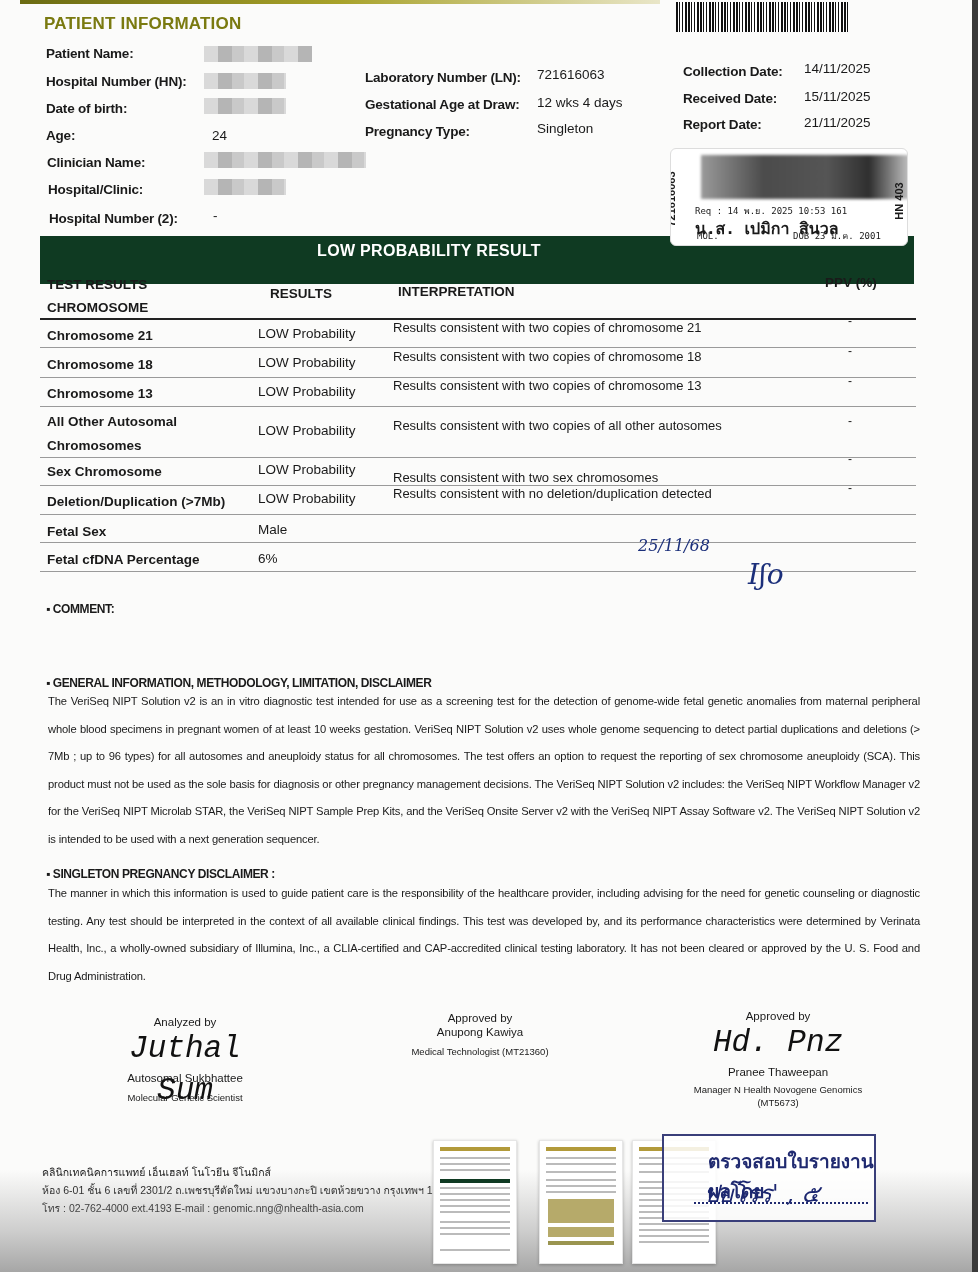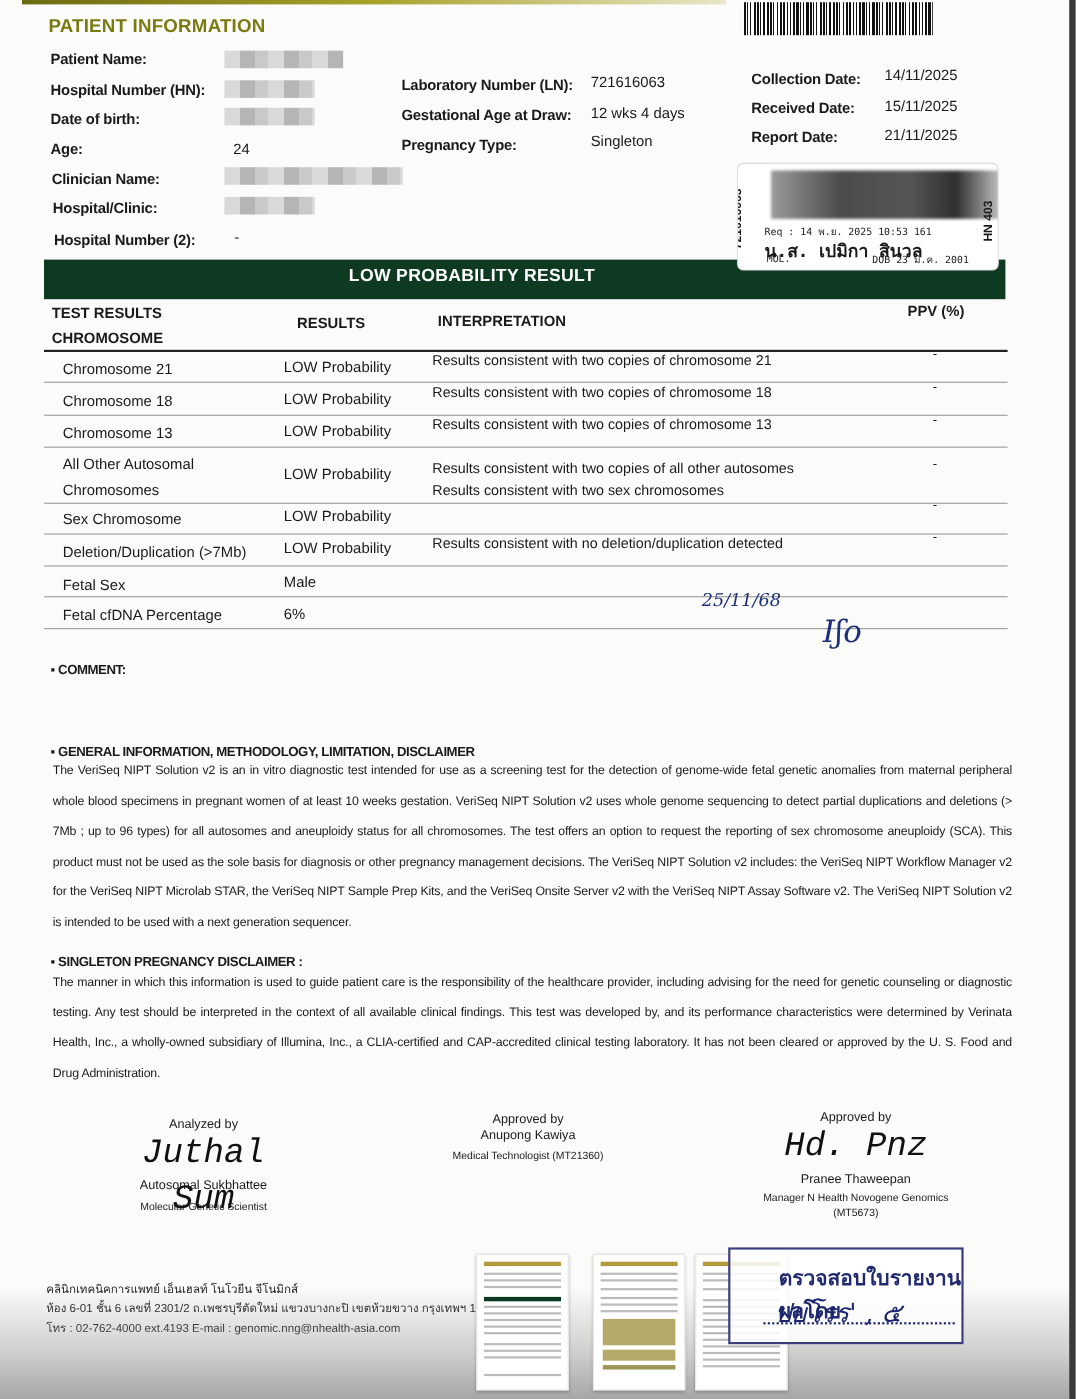--- a/index.html
+++ b/index.html
@@ -17,27 +17,27 @@
     .lbl { position: absolute; font-size: 13.5px; font-weight: bold; letter-spacing: -0.2px; }
     .val { position: absolute; font-size: 13.5px; }
     .blur { position: absolute; height: 16px; background: repeating-linear-gradient(90deg,#d9d9d9 0 14px,#b5b5b5 14px 28px,#c9c9c9 28px 40px); filter: blur(0.6px); }
 
     .sticker { position: absolute; left: 670px; top: 148px; width: 238px; height: 98px; background: #fff; border-radius: 6px; border: 1px solid #ddd; overflow: hidden; }
     .sticker .sblur { position: absolute; left: 30px; top: 6px; width: 210px; height: 44px; background: linear-gradient(90deg,#9a9a9a,#4b4b4b 30%,#555 60%,#2f2f2f 80%,#c8c8c8); filter: blur(1.5px); }
     .sticker .svert { position: absolute; left: -28px; top: 44px; transform: rotate(-90deg); font-size: 11px; font-weight: bold; }
     .sticker .hn { position: absolute; right: -10px; top: 46px; transform: rotate(-90deg); font-size: 11px; font-weight: bold; }
     .sticker .line { position: absolute; font-size: 9px; font-family: "DejaVu Sans Mono", monospace; }
 
-    .banner { position: absolute; left: 40px; top: 236px; width: 874px; height: 36px; background: #0f3a22; color: #fff; font-weight: bold; font-size: 16px; text-align: center; line-height: 30px; letter-spacing: 0.3px; padding-right: 96px; }
+    .banner { position: absolute; left: 40px; top: 236px; width: 874px; height: 48px; background: #0f3a22; color: #fff; font-weight: bold; font-size: 16px; text-align: center; line-height: 30px; letter-spacing: 0.3px; padding-right: 96px; }
 
     .th { position: absolute; font-size: 13.5px; font-weight: bold; }
     .hline-thick { position: absolute; left: 40px; width: 876px; height: 2px; background: #222; }
     .hline { position: absolute; left: 40px; width: 876px; height: 1px; background: #9a9a9a; }
 
-    .row-lbl { position: absolute; left: 47px; font-size: 13.5px; font-weight: normal; line-height: 24px; margin-left: 10px; }
+    .row-lbl { position: absolute; left: 47px; font-size: 13.5px; font-weight: bold; line-height: 24px; }
     .row-res { position: absolute; left: 258px; font-size: 13.5px; }
     .row-int { position: absolute; left: 393px; font-size: 13px; }
     .row-ppv { position: absolute; left: 848px; font-size: 12px; }
 
     .handwrite { position: absolute; font-family: "DejaVu Serif", serif; font-style: italic; color: #1b2f7a; }
 
     .sub-head { position: absolute; left: 46px; font-size: 12px; font-weight: bold; letter-spacing: -0.4px; }
     .para { position: absolute; left: 48px; width: 872px; font-size: 11.2px; line-height: 27.5px; letter-spacing: -0.15px; text-align: justify; }
 
     .sig-block { position: absolute; text-align: center; }
@@ -145,21 +145,21 @@
     <div class="row-lbl" style="top:434px">Chromosomes</div>
     <div class="row-res" style="top:423px">LOW Probability</div>
     <div class="row-int" style="top:418px">Results consistent with two copies of all other autosomes</div>
     <div class="row-ppv" style="top:414px">-</div>
   </div>
   <div class="hline" style="top:457px"></div>
 
   <div>
     <div class="row-lbl" style="top:460px">Sex Chromosome</div>
     <div class="row-res" style="top:462px">LOW Probability</div>
-    <div class="row-int" style="top:438px">Results consistent with two sex chromosomes</div>
+    <div class="row-int" style="top:470px">Results consistent with two sex chromosomes</div>
     <div class="row-ppv" style="top:452px">-</div>
   </div>
   <div class="hline" style="top:485px"></div>
 
   <div>
     <div class="row-lbl" style="top:490px">Deletion/Duplication (&gt;7Mb)</div>
     <div class="row-res" style="top:491px">LOW Probability</div>
     <div class="row-int" style="top:486px">Results consistent with no deletion/duplication detected</div>
     <div class="row-ppv" style="top:481px">-</div>
   </div>

